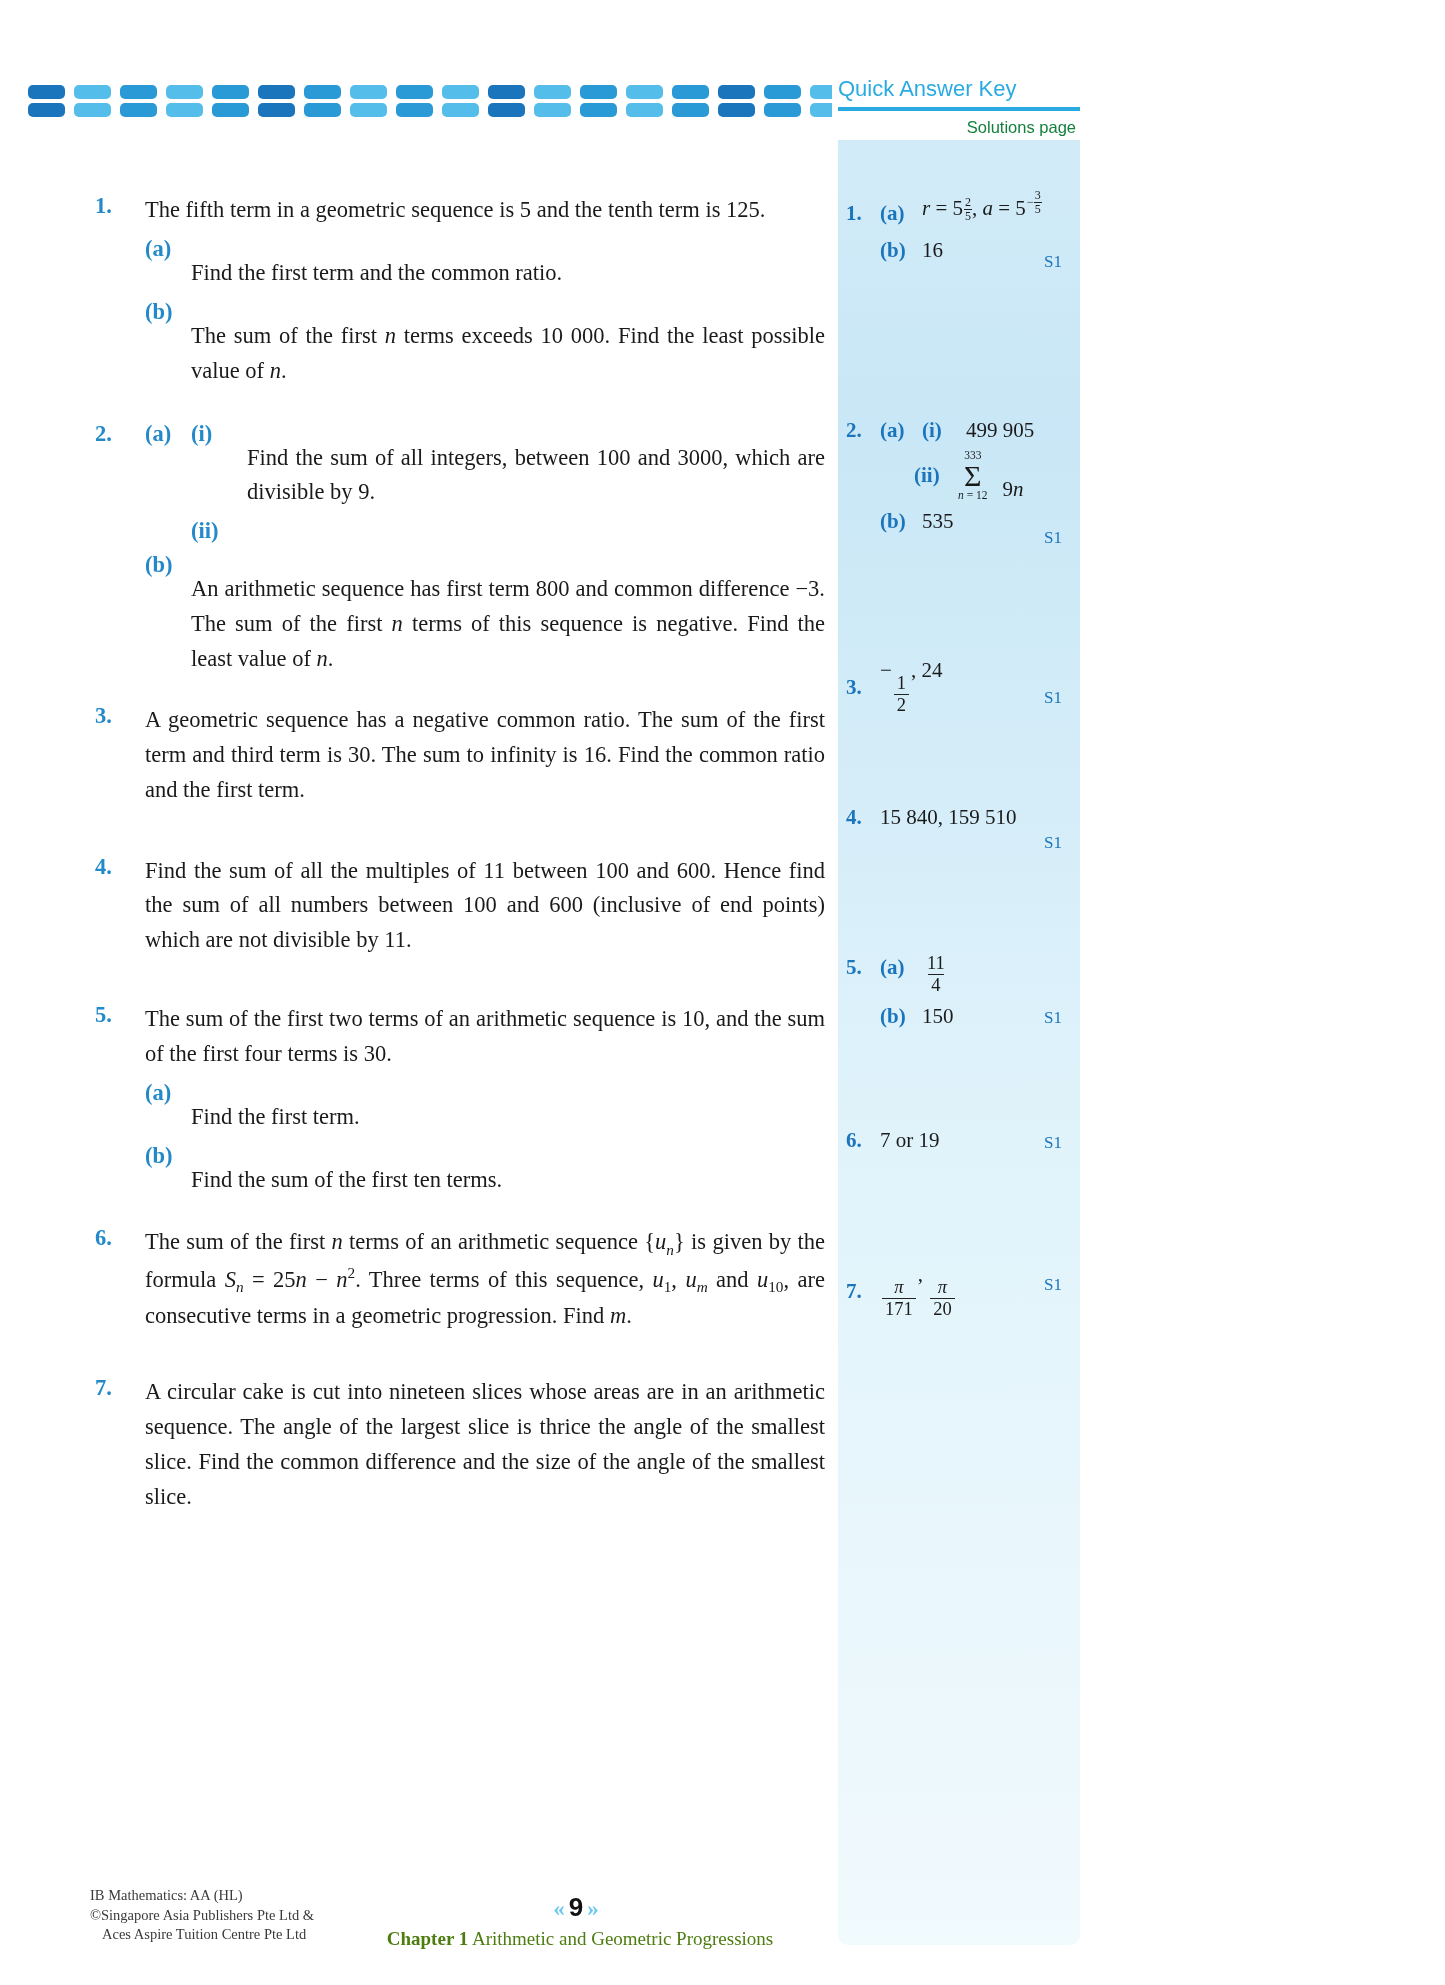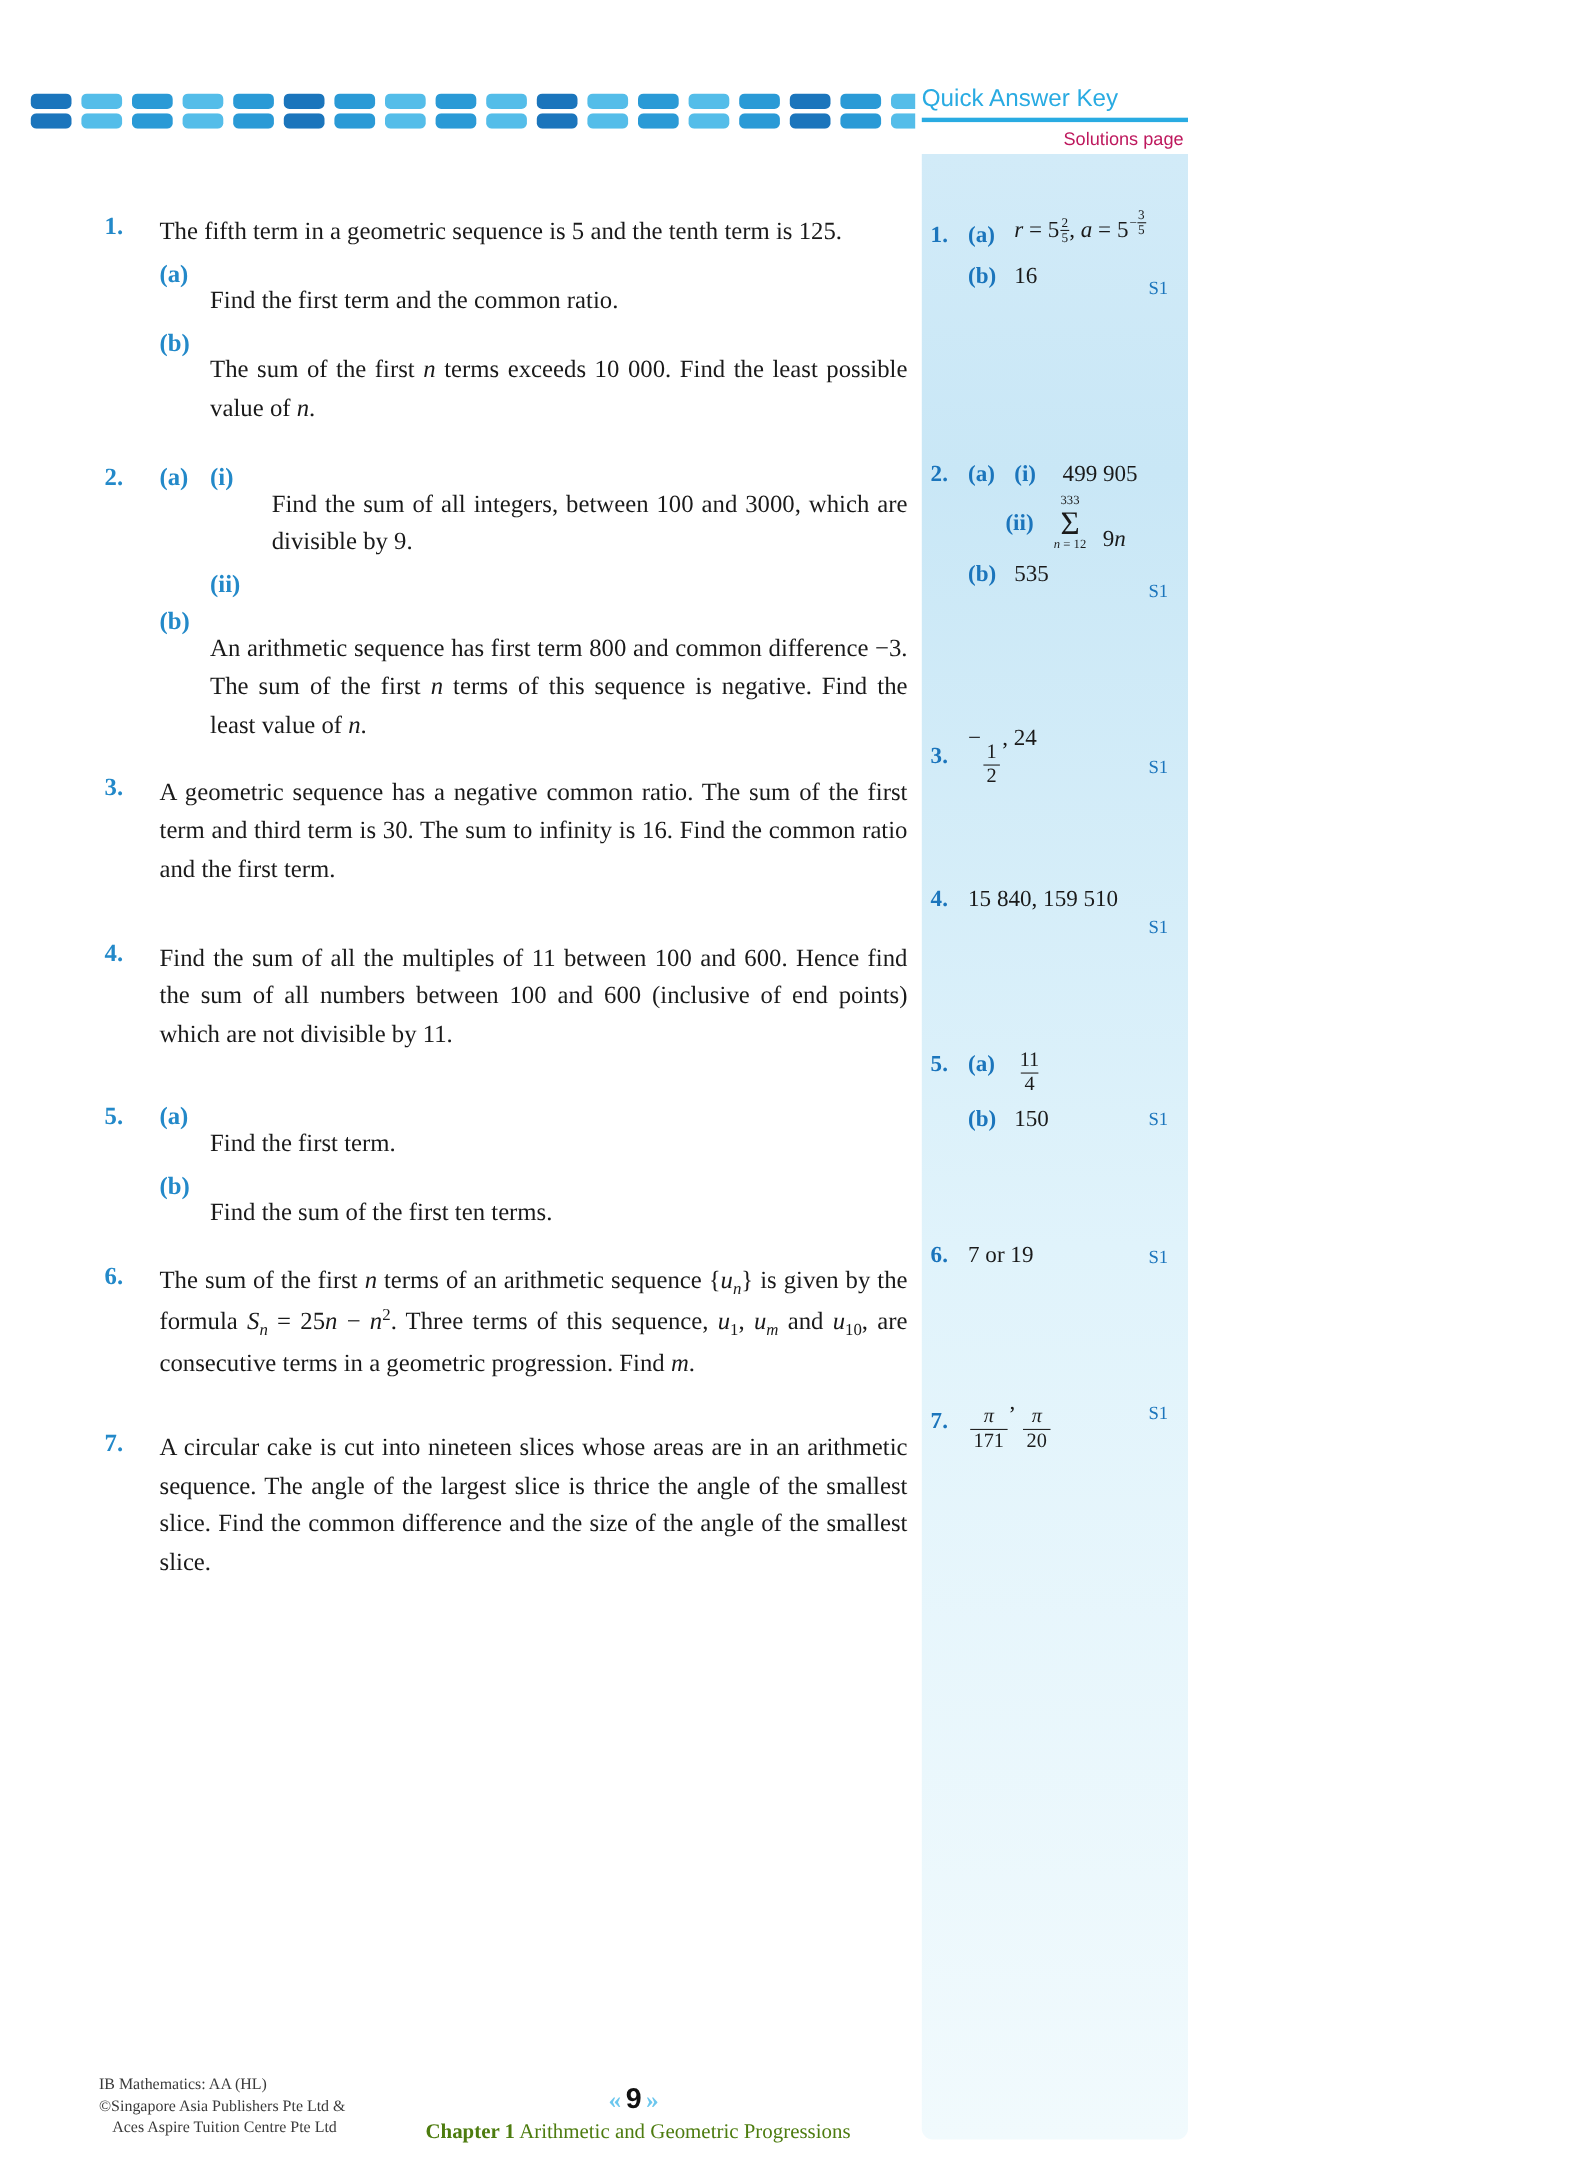--- a/index.html
+++ b/index.html
@@ -16,21 +16,21 @@
     border-top:3px solid #a5d8f1; border-bottom:3px solid #a5d8f1;
     display:flex; align-items:center; justify-content:center; }
   .banner-title { font-family:"Liberation Sans", sans-serif; font-weight:bold;
     font-size:37px; color:#1276bd; letter-spacing:1px; }
   .dash-row.bottom { margin-top:4px; }
 
   
   .qak-header { position:absolute; left:838px; top:76px; width:242px; font-family:"Liberation Sans", sans-serif; }
   .qak-title { color:#29abe2; font-size:22px; }
   .qak-underline { height:4px; background:#29abe2; margin-top:5px; }
-  .qak-sub { text-align:right; color:#be185d; font-size:16.5px; margin-top:7px; padding-right:4px; }
+  .qak-sub { text-align:right; color:#15803d; font-size:16.5px; margin-top:7px; padding-right:4px; }
 
   
   .answers-panel { position:absolute; left:838px; top:140px; width:242px; height:1805px;
     background:linear-gradient(180deg,#d2ebf8 0%, #c9e7f6 16%, #e0f3fb 55%, #f1fafd 100%);
     border-radius:0 0 10px 10px; }
   .ans { position:absolute; left:8px; right:8px; font-size:21px; }
   .ans-line { display:flex; align-items:center; gap:8px; }
   .ans-line + .ans-line { margin-top:7px; }
   .ans-num { width:26px; flex:none; color:#1b75bc; font-weight:bold; }
   .ans-label { width:34px; flex:none; color:#1b75bc; font-weight:bold; }
@@ -178,20 +178,21 @@
     </div>
     <div class="question">
       <div class="q-num">4.</div>
       <div class="q-body">
         <p class="q-text q-intro"><span>Find the sum of all the multiples of 11 between 100 and 600. Hence find the sum of all numbers between 100 and 600 (inclusive of end points) which are not divisible by 11.</span></p>
       </div>
     </div>
     <div class="question">
       <div class="q-num">5.</div>
       <div class="q-body">
+        <p class="q-text q-intro"><span>The sum of the first two terms of an arithmetic sequence is 10, and the sum of the first four terms is 30.</span></p>
         <div class="q-sub">
           <span class="q-label">(a)</span>
           <p class="q-text"><span>Find the first term.</span></p>
         </div>
         <div class="q-sub">
           <span class="q-label">(b)</span>
           <p class="q-text"><span>Find the sum of the first ten terms.</span></p>
         </div>
       </div>
     </div>

